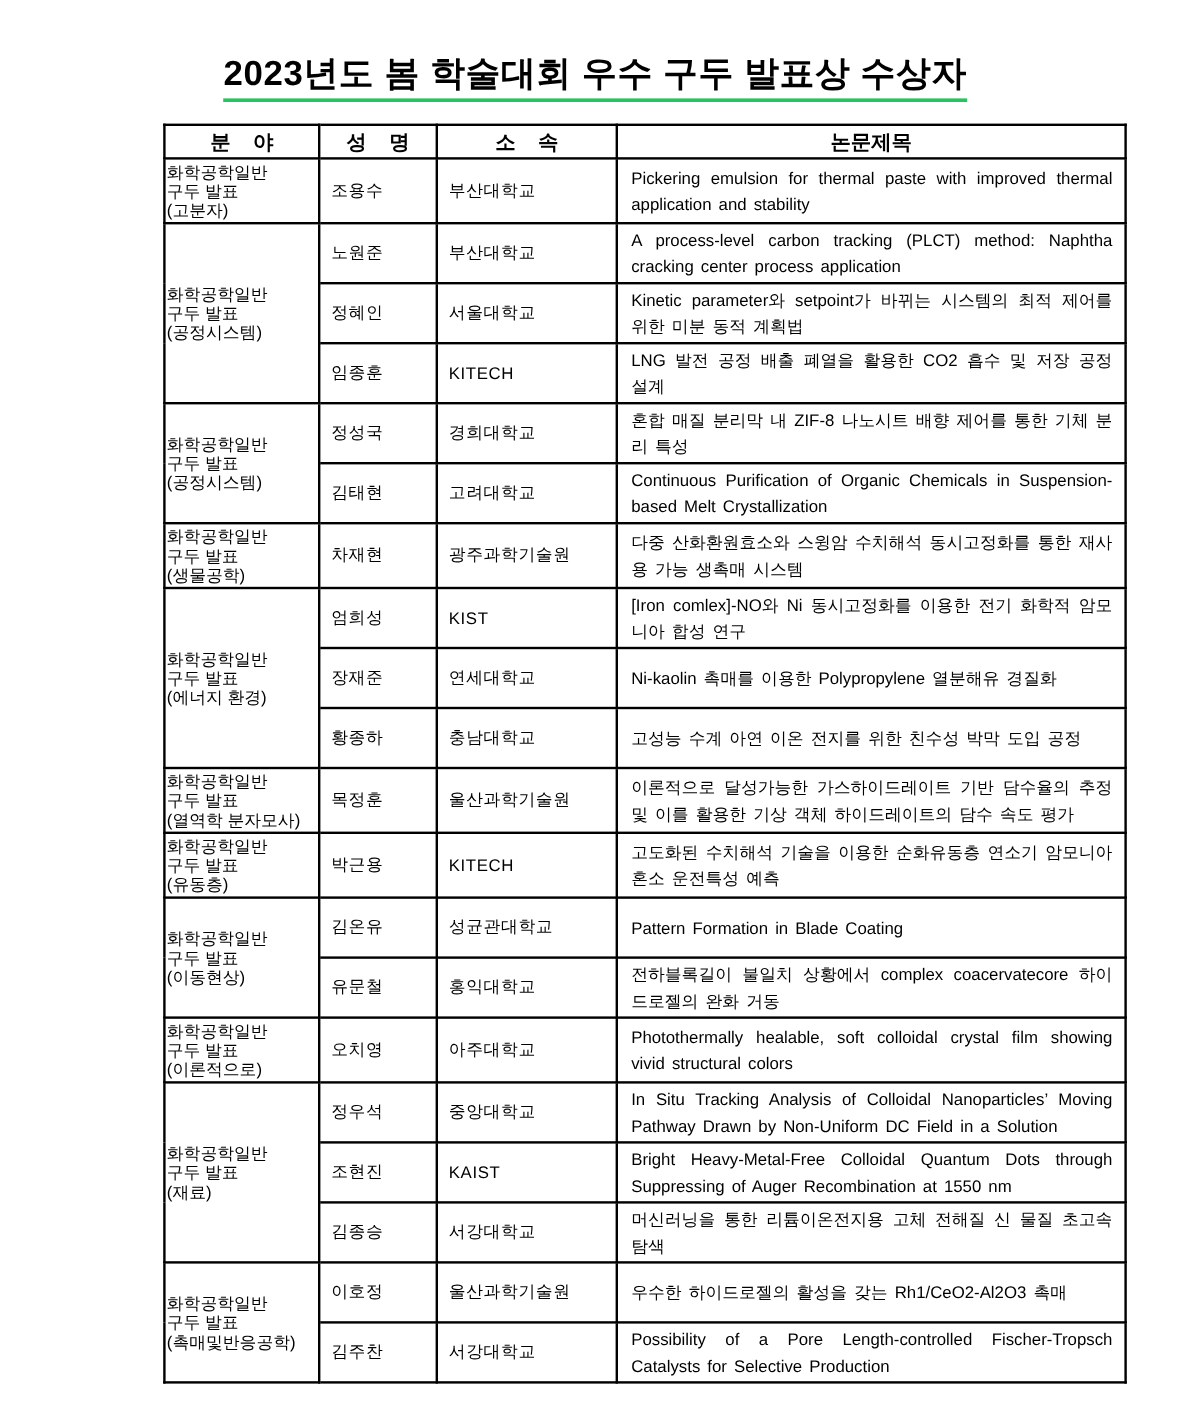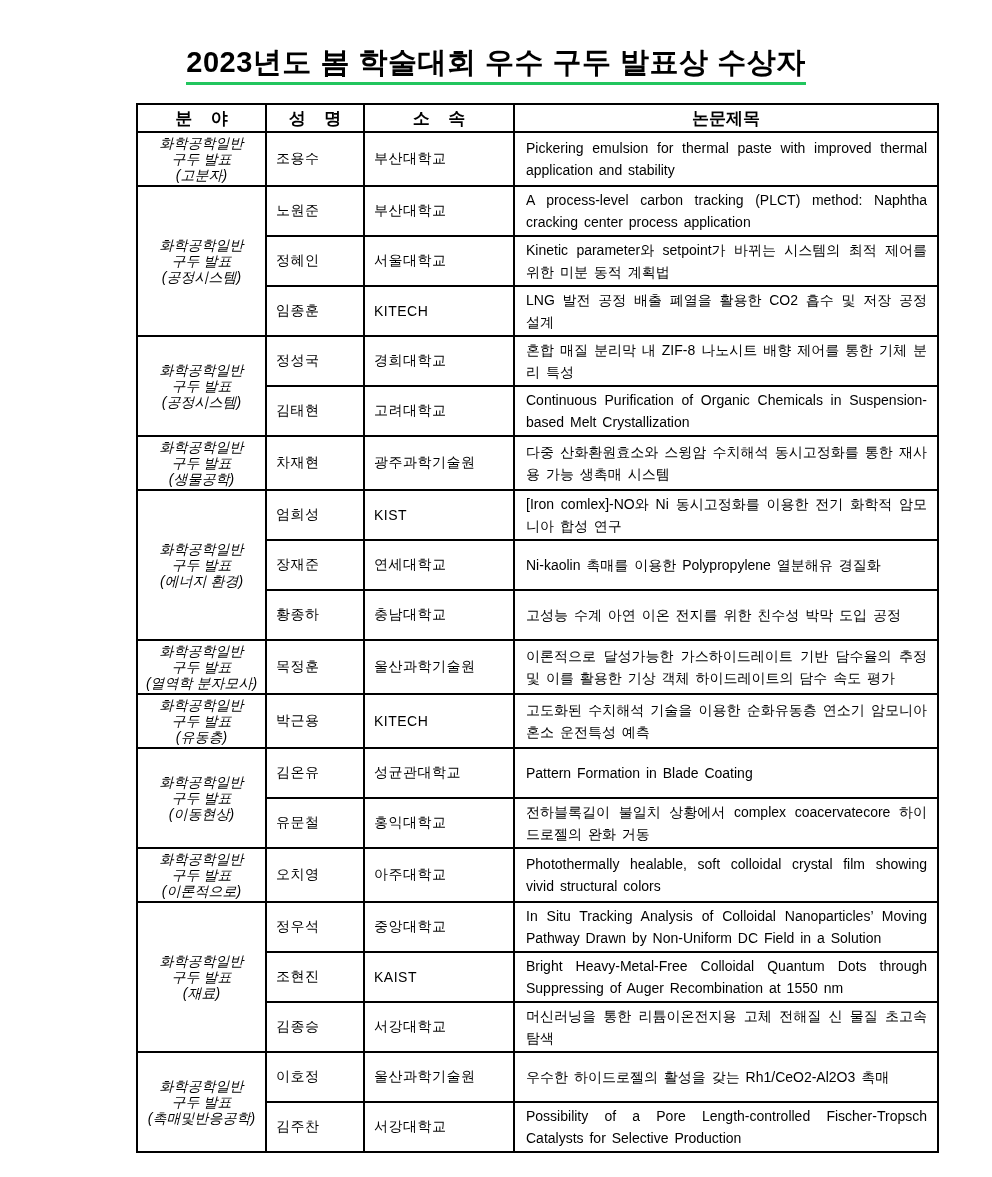--- a/index.html
+++ b/index.html
@@ -40,25 +40,23 @@
     height: 28px;
     font-size: 17px;
     font-weight: bold;
     text-align: center;
     word-spacing: 14px;
     padding: 1px 2px;
   }
   table.awards th.paper-col { word-spacing: normal; }
   table.awards td { height: 50px; font-size: 14px; }
   td.field-cell {
-    text-align: center;
     font-size: 13px;
     line-height: 16px;
     padding: 2px 1px;
-    font-style: italic;
   }
   td.name-cell, td.aff-cell {
     text-align: left;
     padding-left: 9px;
     font-size: 14px;
     letter-spacing: 0.5px;
     border-radius: 21px;
   }
   td.title-cell {
     text-align: justify;

